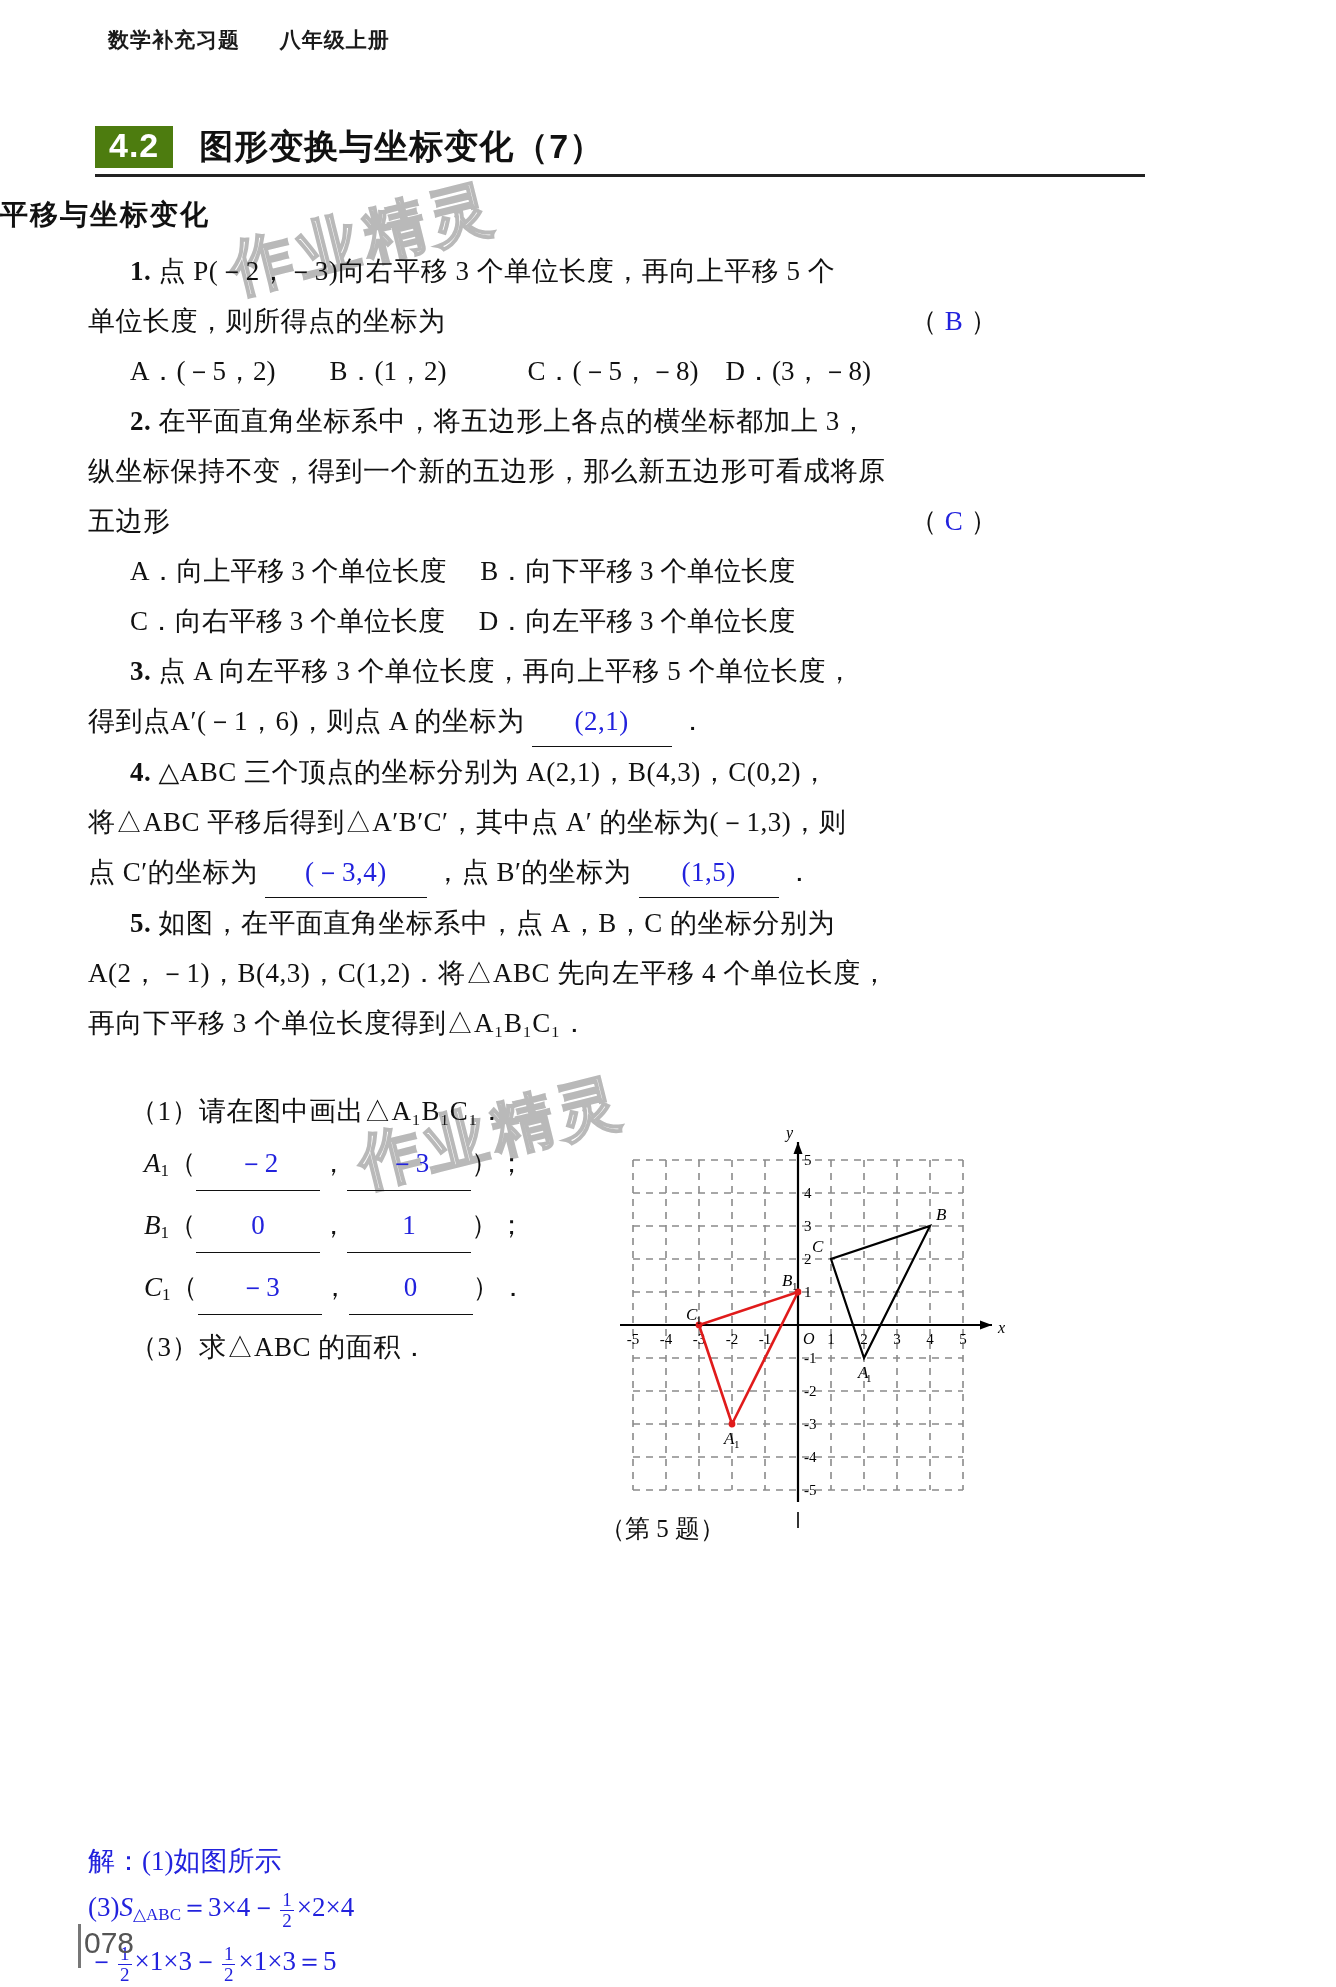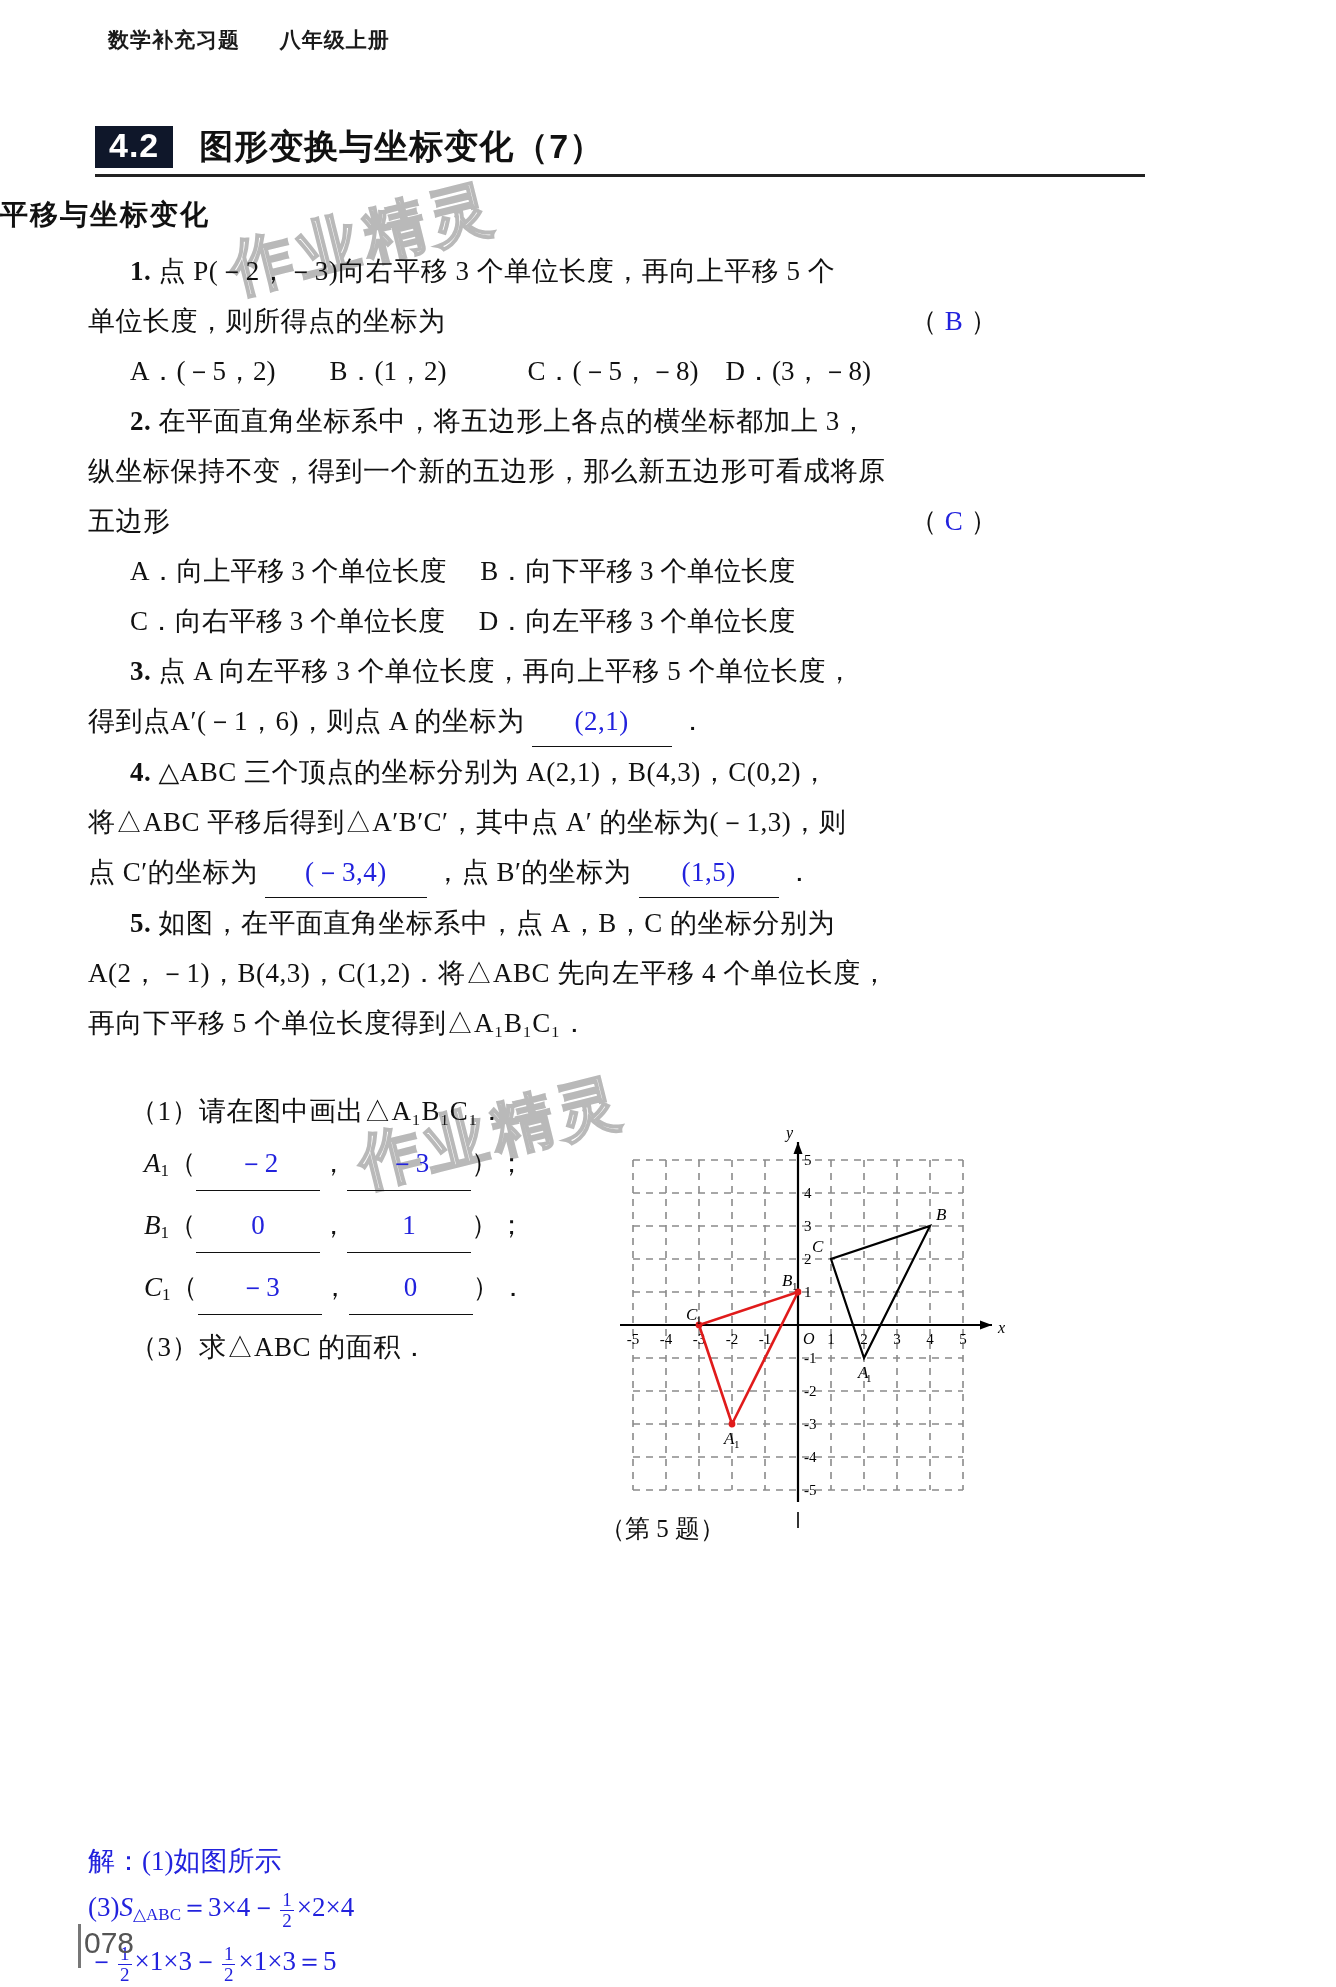--- a/index.html
+++ b/index.html
@@ -21,21 +21,21 @@
     font-size:21px;
     letter-spacing:1px;
     color:#1a1a1a;
   }
   .runhead .sp { display:inline-block; width:26px; }
 
   
   .sec-wrap { position:absolute; left:95px; top:124px; width:1150px; }
   .sec-row { display:flex; align-items:center; }
   .sec-num {
-    background:#0f172a; color:#fff;
+    background:#4d7c0f; color:#fff;
     font-family:"Liberation Sans", sans-serif;
     font-size:34px; font-weight:bold;
     padding:2px 14px 5px 14px;
     line-height:1.05;
     letter-spacing:1px;
   }
   .sec-title {
     margin-left:26px;
     font-family:"Liberation Sans", sans-serif;
     font-size:34px; font-weight:bold;
@@ -215,21 +215,21 @@
       <span>，点 B′的坐标为</span>
       <span class="blank b130">(1,5)</span>
       <span>．</span>
     </p>
 
     <p class="p indent">
       <span class="qnum">5.</span>
       <span>如图，在平面直角坐标系中，点 A，B，C 的坐标分别为</span>
     </p>
     <p class="p">A(2，－1)，B(4,3)，C(1,2)．将△ABC 先向左平移 4 个单位长度，</p>
-    <p class="p">再向下平移 5 个单位长度得到△A₁B₁C₁．</p>
+    <p class="p">再向下平移 3 个单位长度得到△A₁B₁C₁．</p>
   </div>
 
   <div class="lowleft">
     <p class="p indent">（1）请在图中画出△A₁B₁C₁．</p>
 
     <p class="coordline">
       <span class="it">A</span><span class="sub">1</span>（<span class="blank b110">－2</span>，<span class="blank b110">－3</span>）<span>；</span>
     </p>
     <p class="coordline">
       <span class="it">B</span><span class="sub">1</span>（<span class="blank b110">0</span>，<span class="blank b110">1</span>）<span>；</span>

